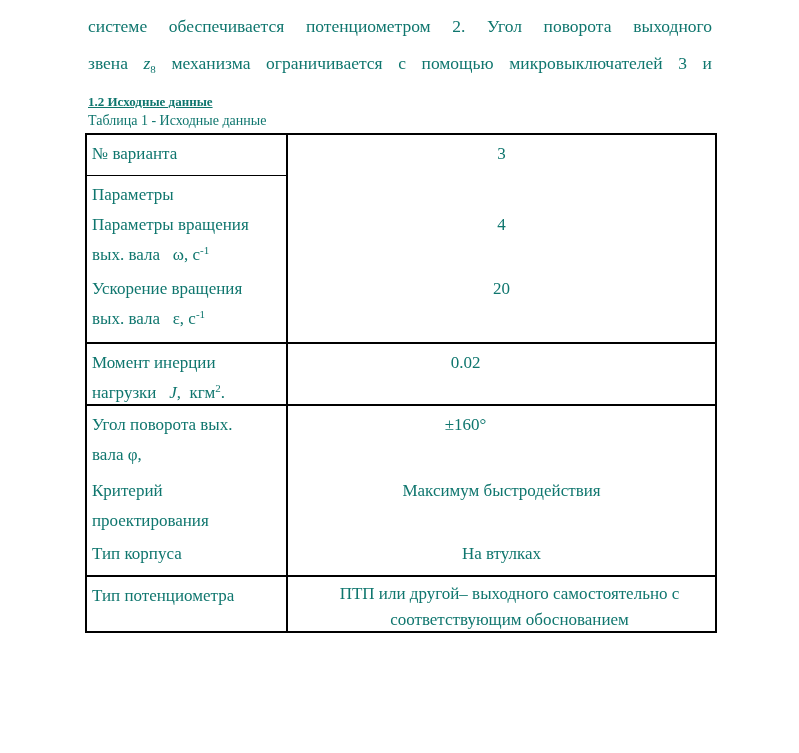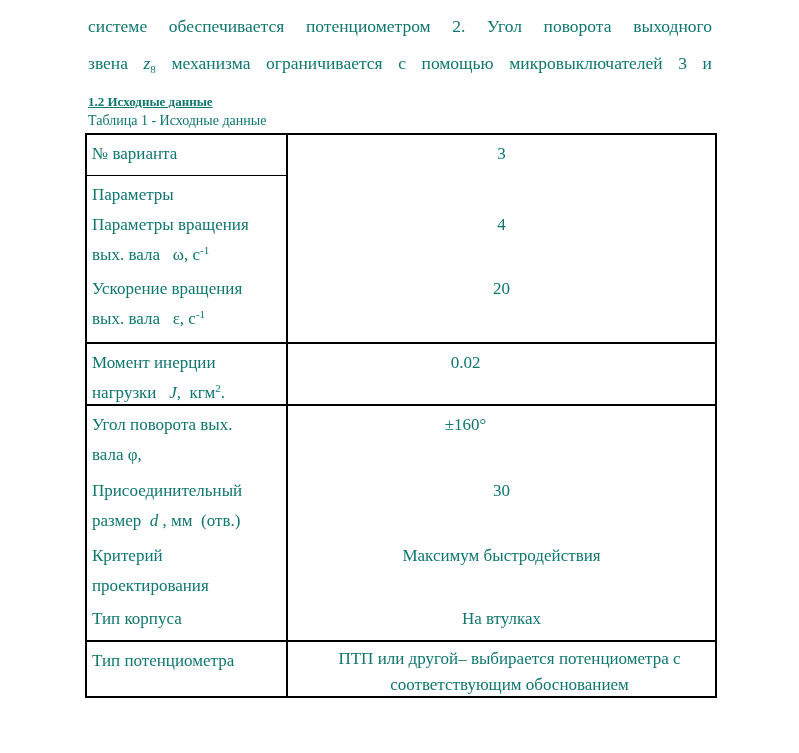--- a/index.html
+++ b/index.html
@@ -94,35 +94,31 @@
       <div class="row h62 sep">
         <div class="cl"><span>Момент инерции</span><br><span>нагрузки&nbsp;&nbsp;&nbsp;</span><i>J</i><span>,&nbsp;&nbsp;кгм</span><sup>2</sup><span>.</span></div>
         <div class="cr shift30">0.02</div>
       </div>
 
       <div class="row h68 sep">
         <div class="cl"><span>Угол поворота вых.</span><br><span>вала φ,</span></div>
         <div class="cr shift55">±160°</div>
       </div>
 
-      <div class="row h65">
-        <div class="cl"><span>Присоединительный</span><br><span>размер&nbsp;&nbsp;</span><i>d</i><span>&nbsp;, мм&nbsp;&nbsp;(отв.)</span></div>
-        <div class="cr">30</div>
-      </div>
 
       <div class="row h63">
         <div class="cl"><span>Критерий</span><br><span>проектирования</span></div>
         <div class="cr">Максимум быстродействия</div>
       </div>
 
       <div class="row h40">
         <div class="cl">Тип корпуса</div>
         <div class="cr">На втулках</div>
       </div>
 
       <div class="row h56 sep">
         <div class="cl">Тип потенциометра</div>
-        <div class="cr lh26"><span>ПТП или другой– выбирается потенциометра с</span><br><span>соответствующим обоснованием</span></div>
+        <div class="cr lh26"><span>ПТП или другой– выходного самостоятельно с</span><br><span>соответствующим обоснованием</span></div>
       </div>
 
     </div>
   </div>
 </div>
 
 </body></html>

